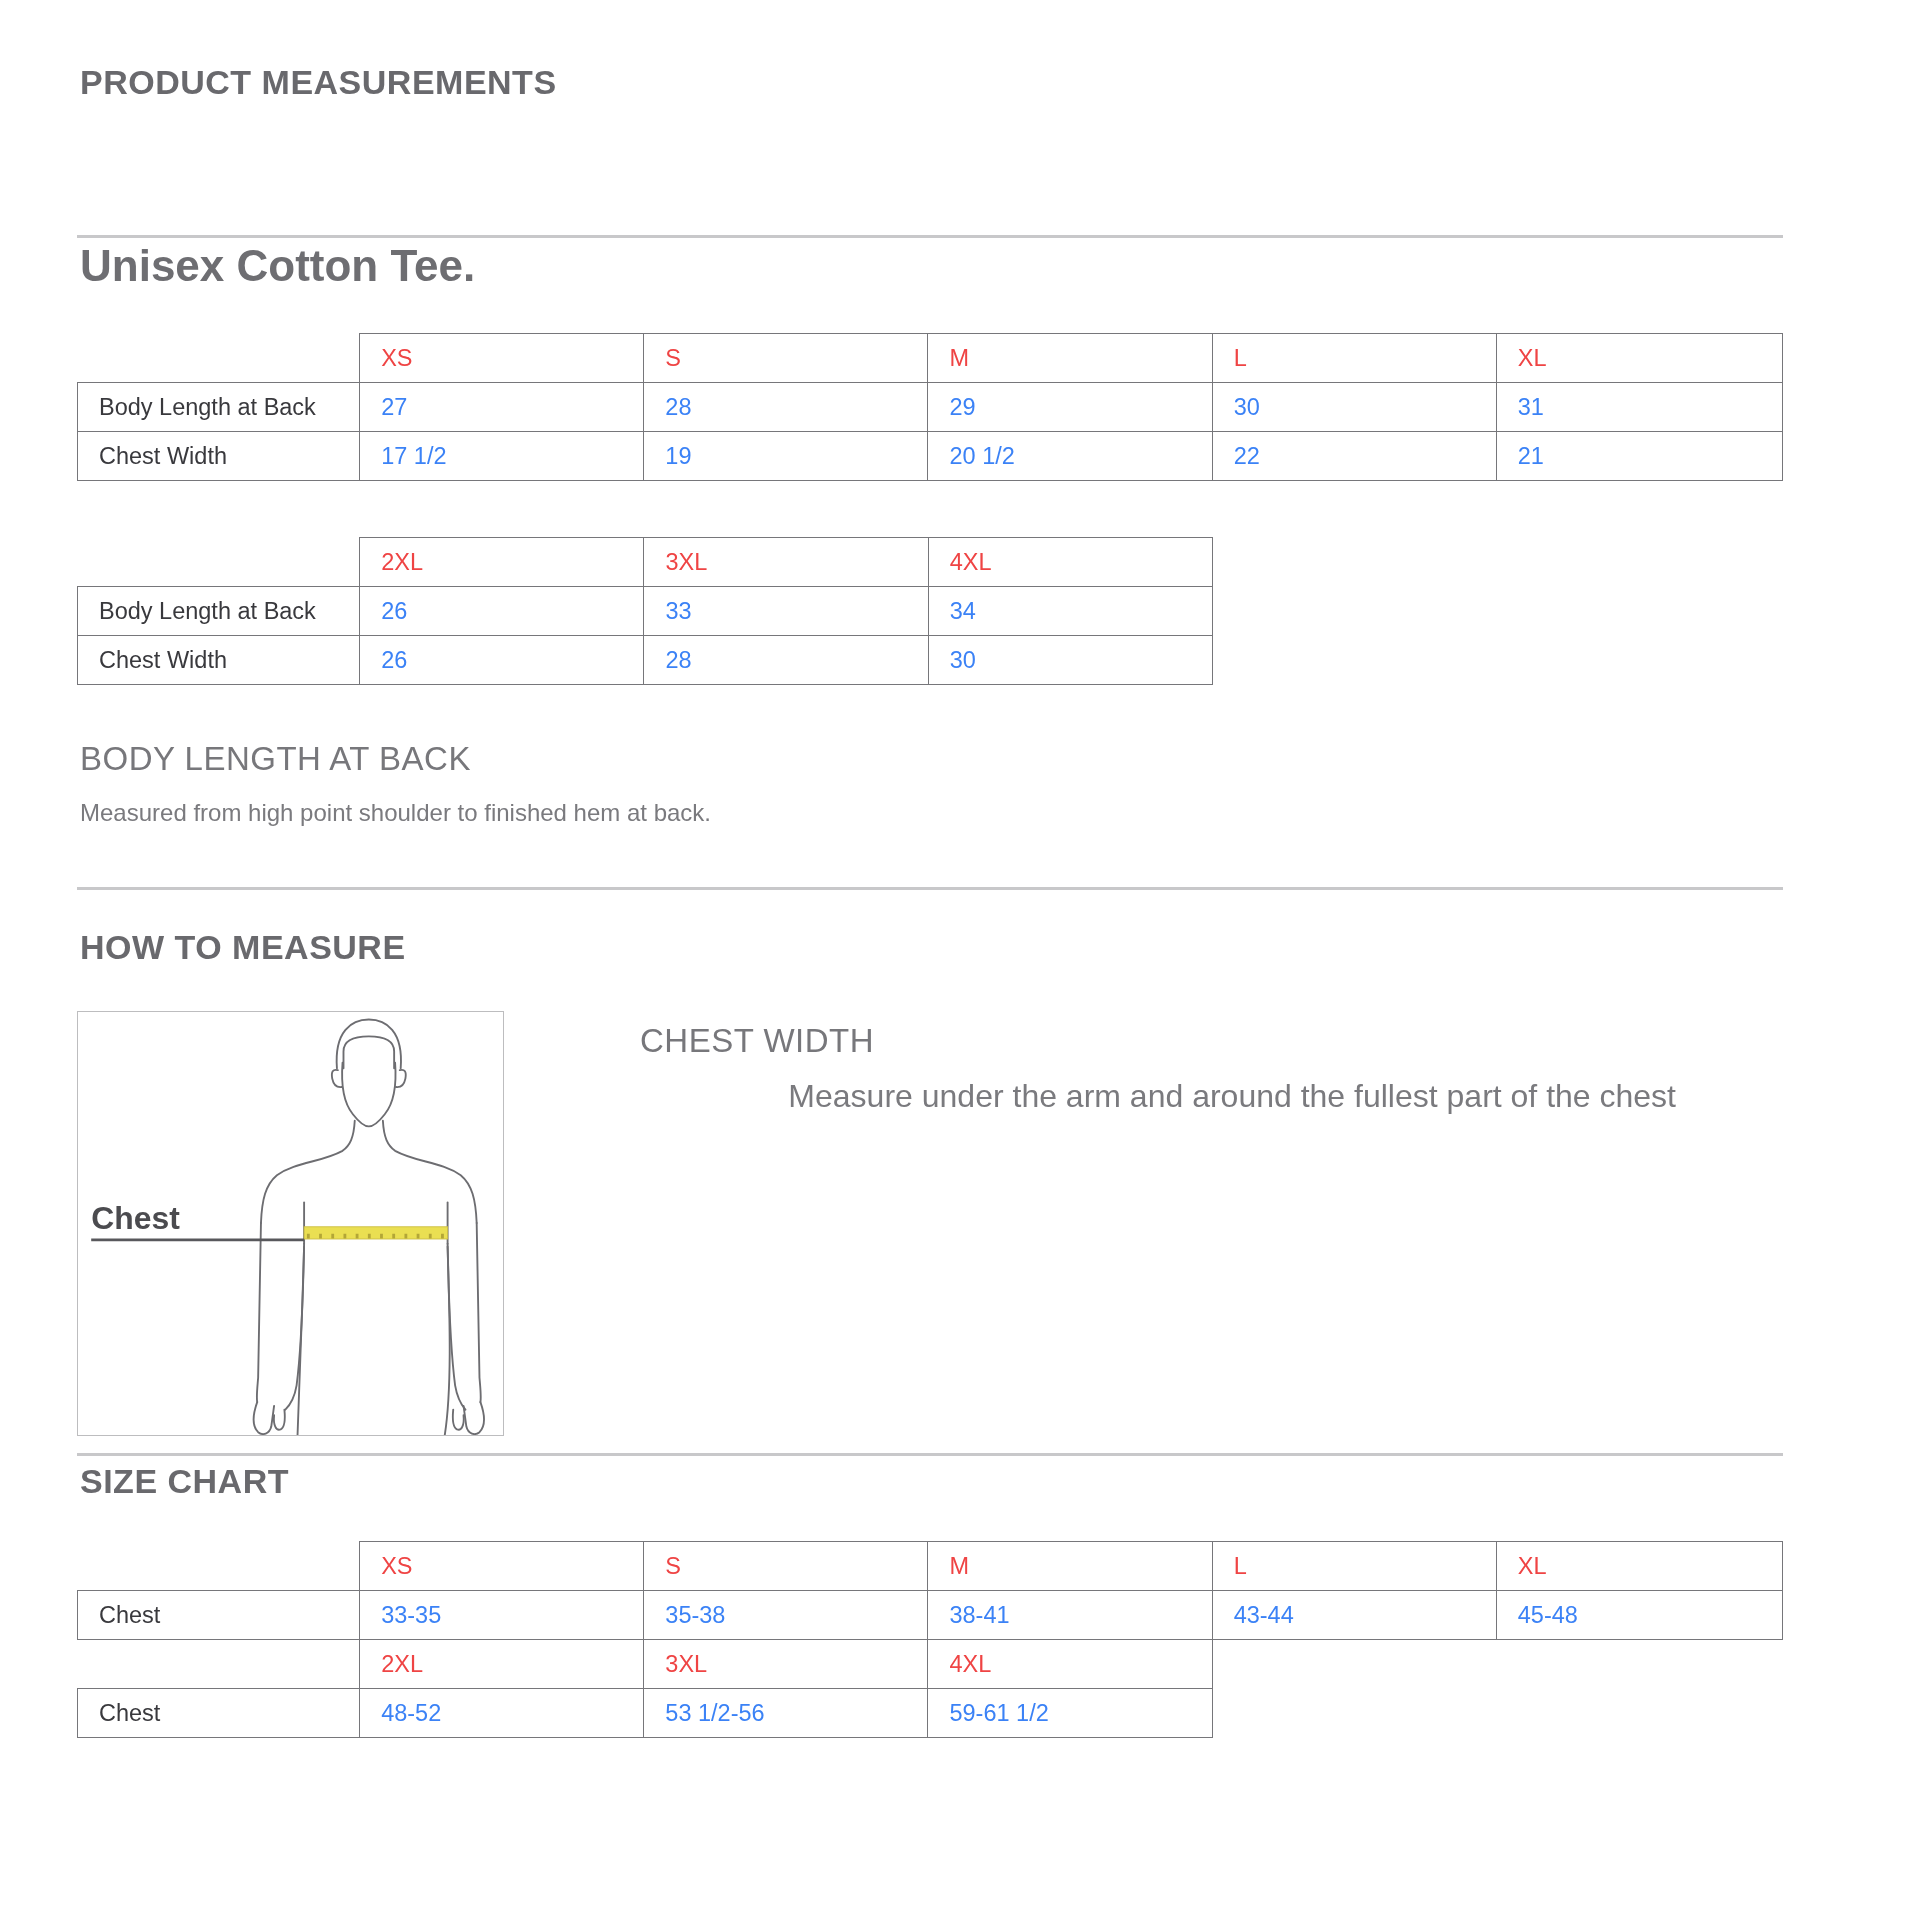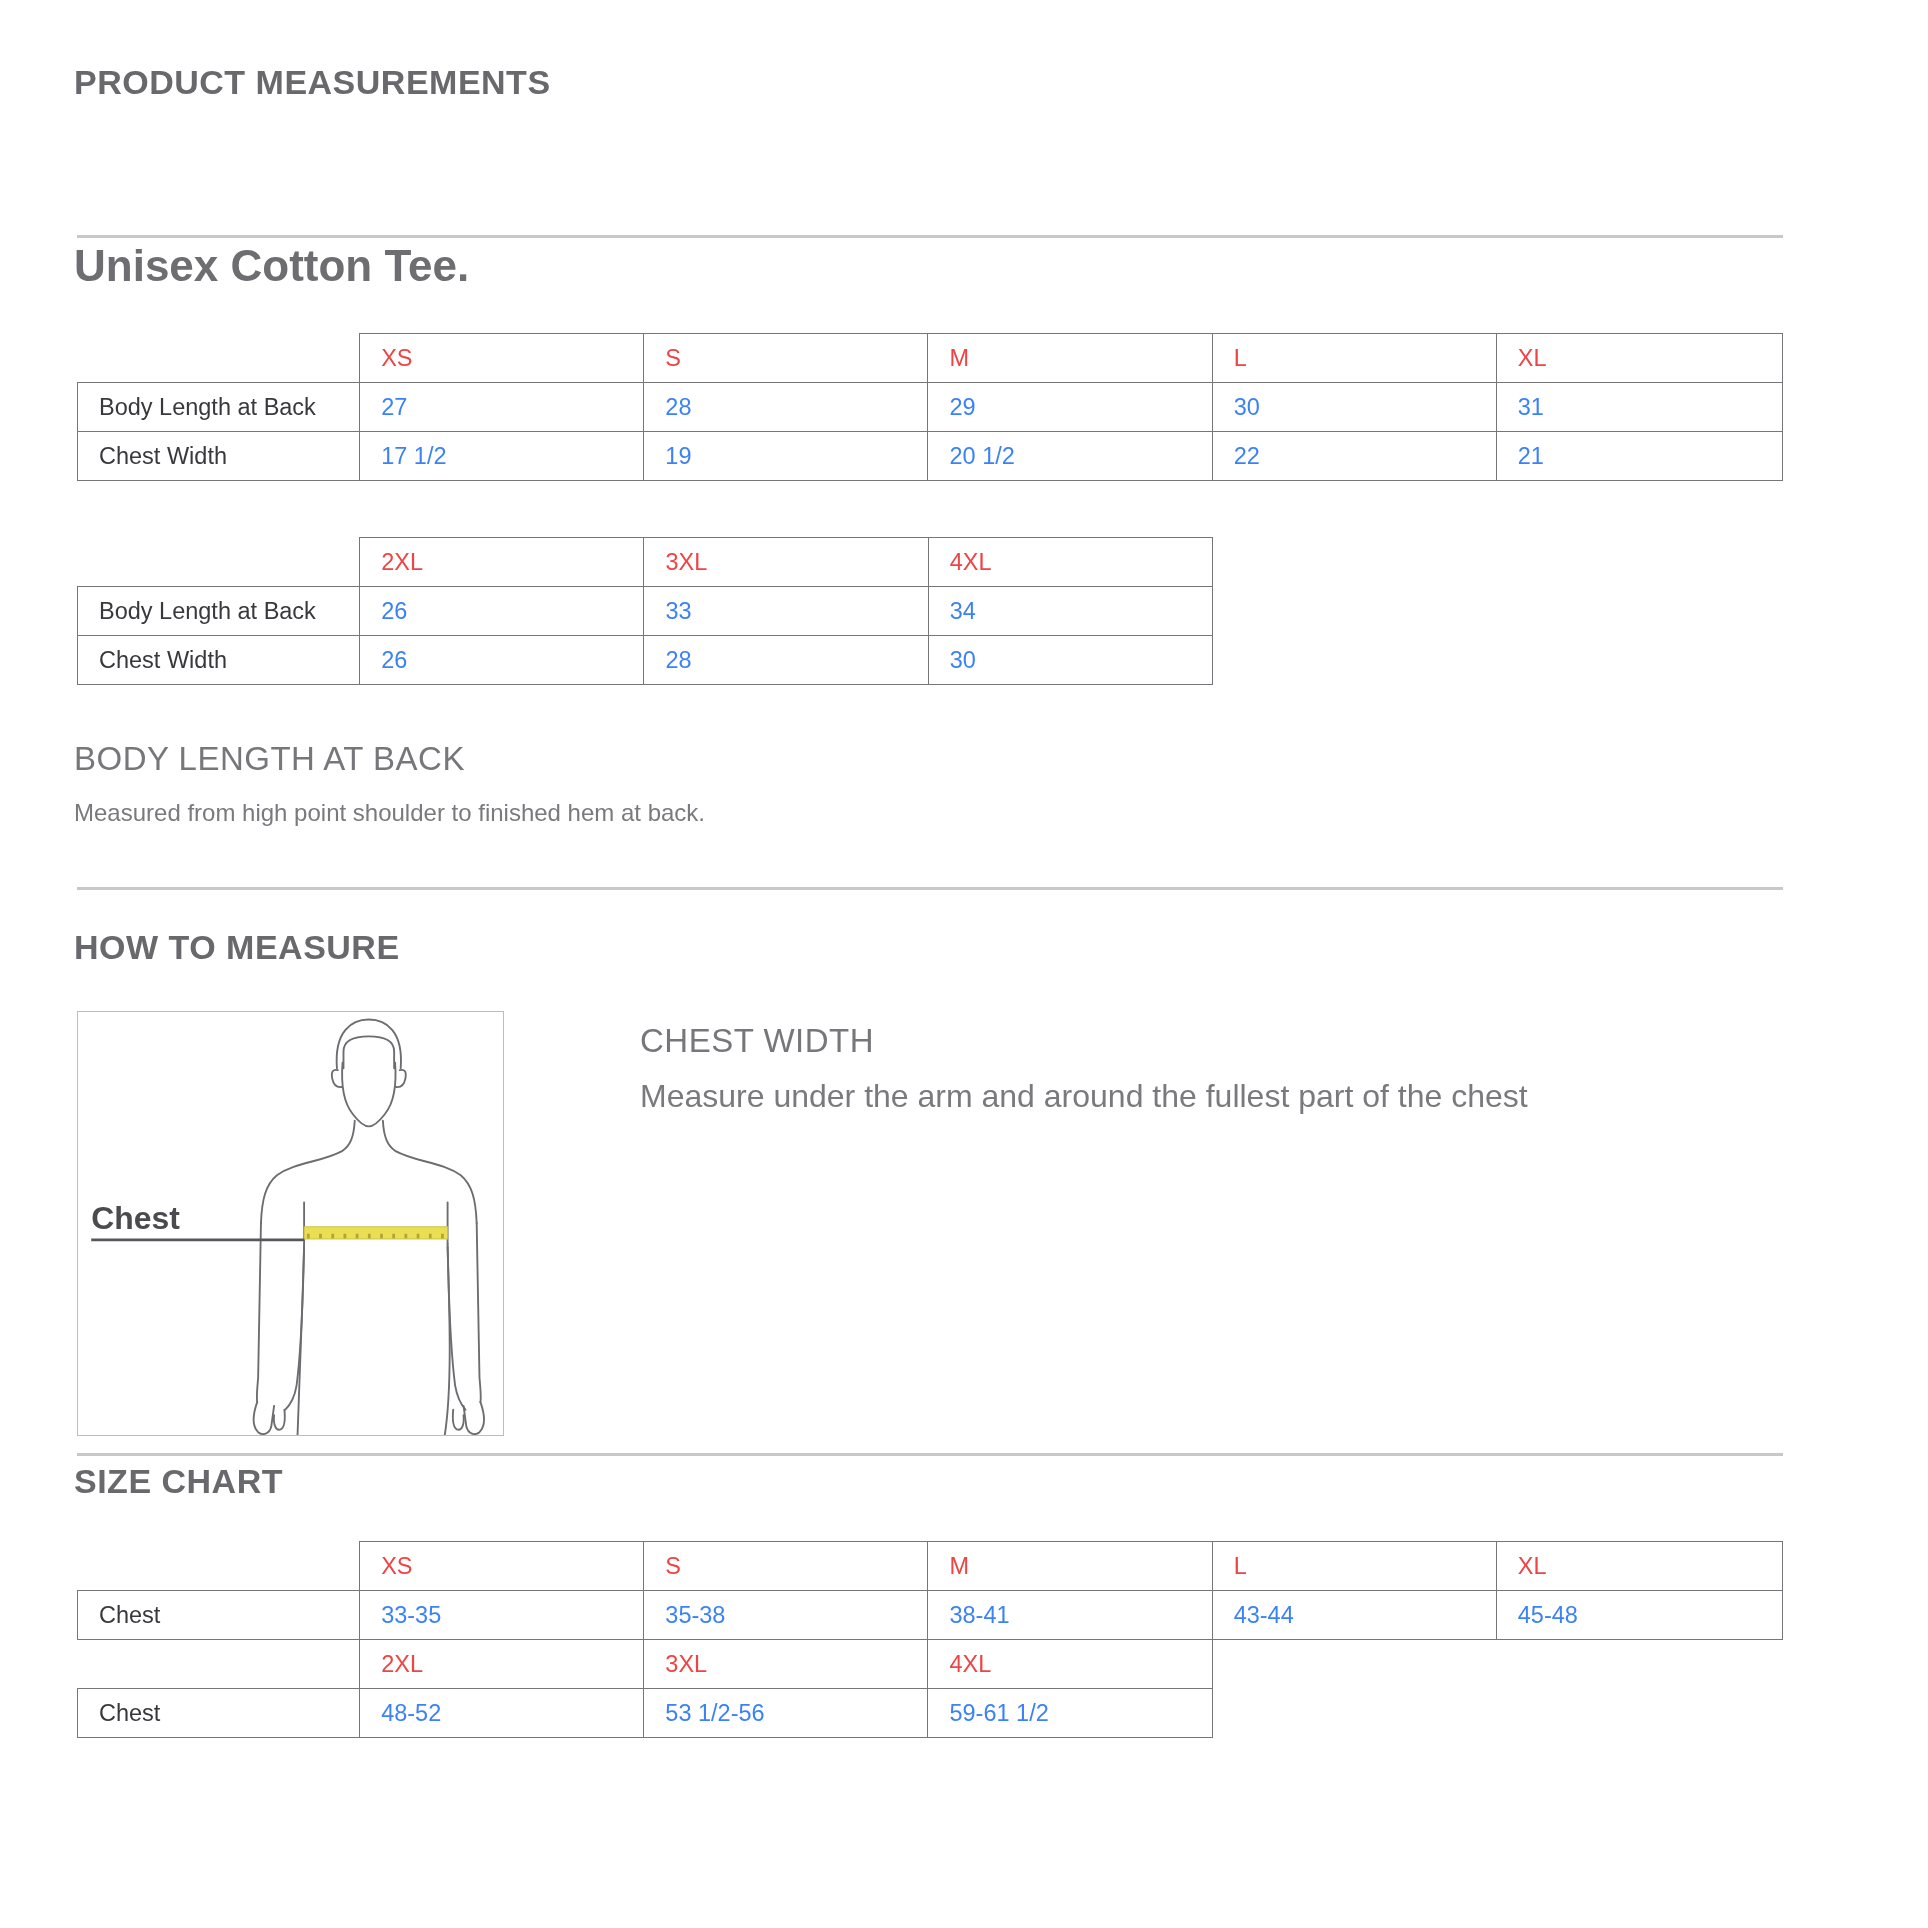--- a/index.html
+++ b/index.html
@@ -1,27 +1,27 @@
 <!DOCTYPE html>
 <html style="font-size:15px"><head>
 <meta charset="utf-8">
 <title>Product Measurements</title>
 <style>
   * { margin:0; padding:0; box-sizing:border-box; }
   html,body { width:1928px; height:1928px; background:#ffffff; overflow:hidden;
               font-family:"Liberation Sans","DejaVu Sans",sans-serif; }
   .page { position:relative; width:1928px; height:1928px; background:#fff; }
 
-  .abs { position:absolute; left:74px; }
+  .abs { position:absolute; left:80px; }
 
   .section-head { font-size:34px; font-weight:bold; color:#69696d; letter-spacing:0.5px; line-height:1; }
   .product-title { font-size:44px; font-weight:bold; color:#6e6e72; line-height:1.15; }
   .sub-head { font-size:33px; font-weight:normal; color:#77777b; line-height:1; letter-spacing:0.5px; }
   .body-text { font-size:24px; font-weight:normal; color:#7a7a7e; line-height:1; }
-  .para { font-size:32px; font-weight:normal; color:#7a7a7e; line-height:62px; }
+  .para { font-size:32px; font-weight:normal; color:#7a7a7e; line-height:62px;text-align:right; }
 
   .divider { position:absolute; left:77px; width:1706px; height:2.8px; background:#c8c8ca; }
 
   table.mtable { position:absolute; border-collapse:collapse; table-layout:fixed; background:#fff; }
   table.mtable td { border:1.9px solid #76767a; height:49px; padding:0 5.6px 0 21px;
                     font-size:23.5px; vertical-align:middle; white-space:nowrap; overflow:hidden; }
   table.mtable td.blank { border:none; }
   table.mtable td.head  { color:#ef4444; }
   table.mtable td.label { color:#39393d; }
   table.mtable td.val   { color:#3b82f6; }

